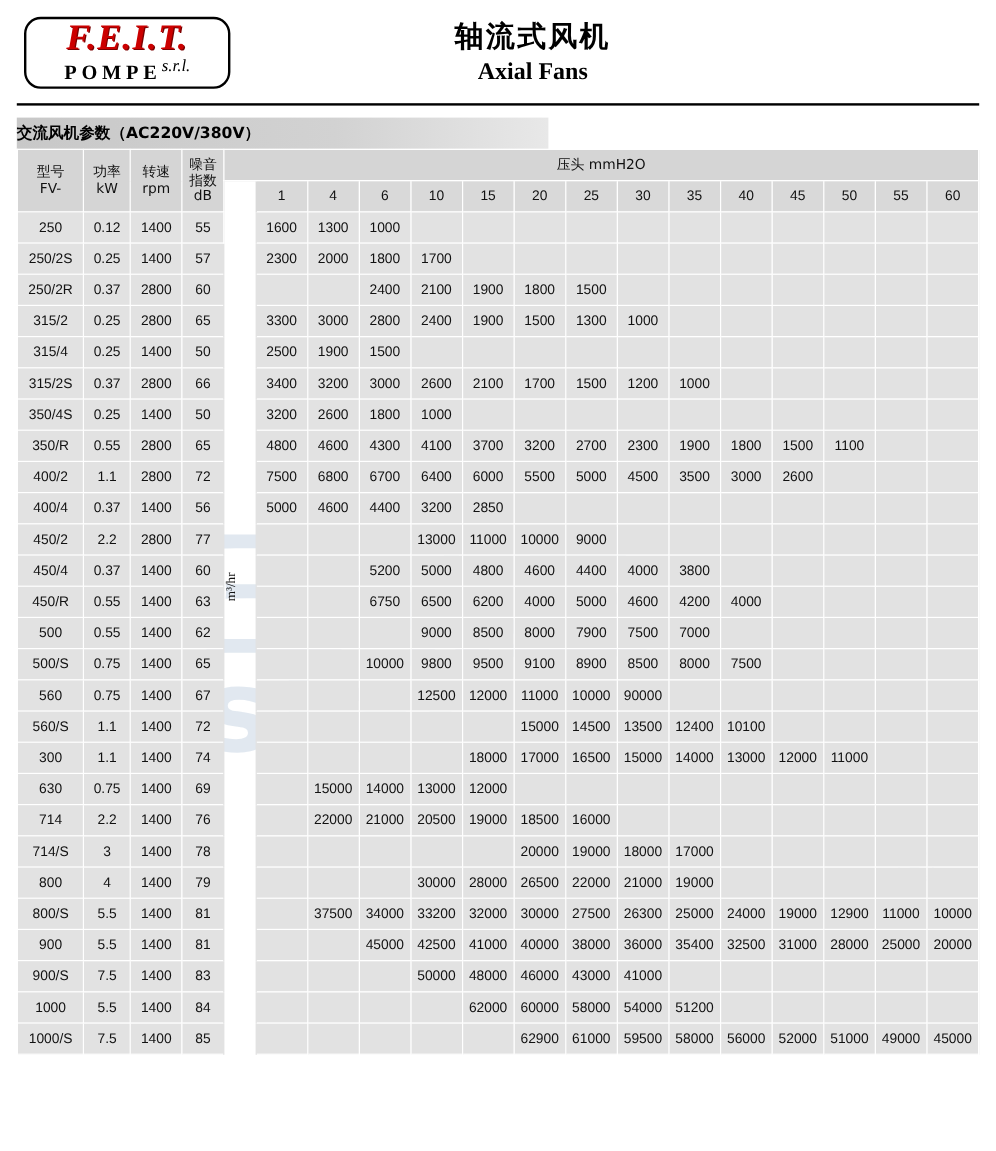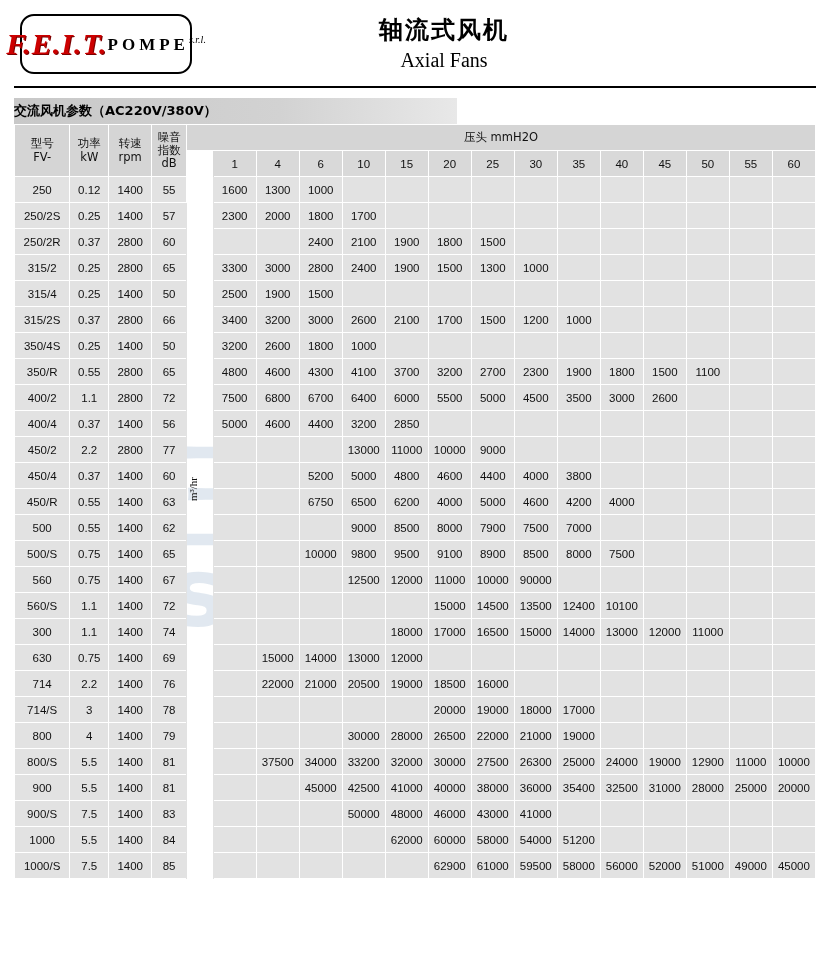--- a/index.html
+++ b/index.html
@@ -32,21 +32,21 @@
     margin-bottom: 10px;
     height: 78px;
     box-sizing: border-box;
   }
   .logo-box {
     width: 168px;
     height: 56px;
     border: 2px solid #000;
     border-radius: 14px;
     display: flex;
-    flex-direction: row;
+    flex-direction: column;
     align-items: center;
     justify-content: center;
     margin-left: 6px;
     background: #fff;
   }
   .logo-main {
     font-family: "Liberation Serif", serif;
     font-weight: bold;
     font-style: italic;
     font-size: 30px;
@@ -58,21 +58,21 @@
   .logo-sub {
     font-family: "Liberation Serif", serif;
     font-weight: bold;
     font-size: 17px;
     color: #000;
     letter-spacing: 4px;
     line-height: 1.2;
     margin-top: 1px;
   }
   .logo-sub .srl {
-    font-size: 10px;
+    font-size: 14px;
     letter-spacing: 0;
     font-style: italic;
     font-weight: normal;
     vertical-align: super;
   }
   .title-block {
     flex: 1;
     text-align: center;
     margin-right: 120px;
   }
@@ -80,21 +80,21 @@
     font-family: "DejaVu Sans", sans-serif;
     font-size: 24px;
     font-weight: bold;
     letter-spacing: 2px;
     line-height: 1.25;
     text-align: center;
   }
   .title-en {
     font-family: "Liberation Serif", serif;
     font-size: 20px;
-    font-weight: normal;
+    font-weight: bold;
     line-height: 1.3;
     margin-top: 2px;
   }
 
   
   .section-bar {
     height: 26px;
     width: 443px;
     background: linear-gradient(to right, #c8c8c8 0%, #d2d2d2 60%, #e8e8e8 100%);
     display: flex;

